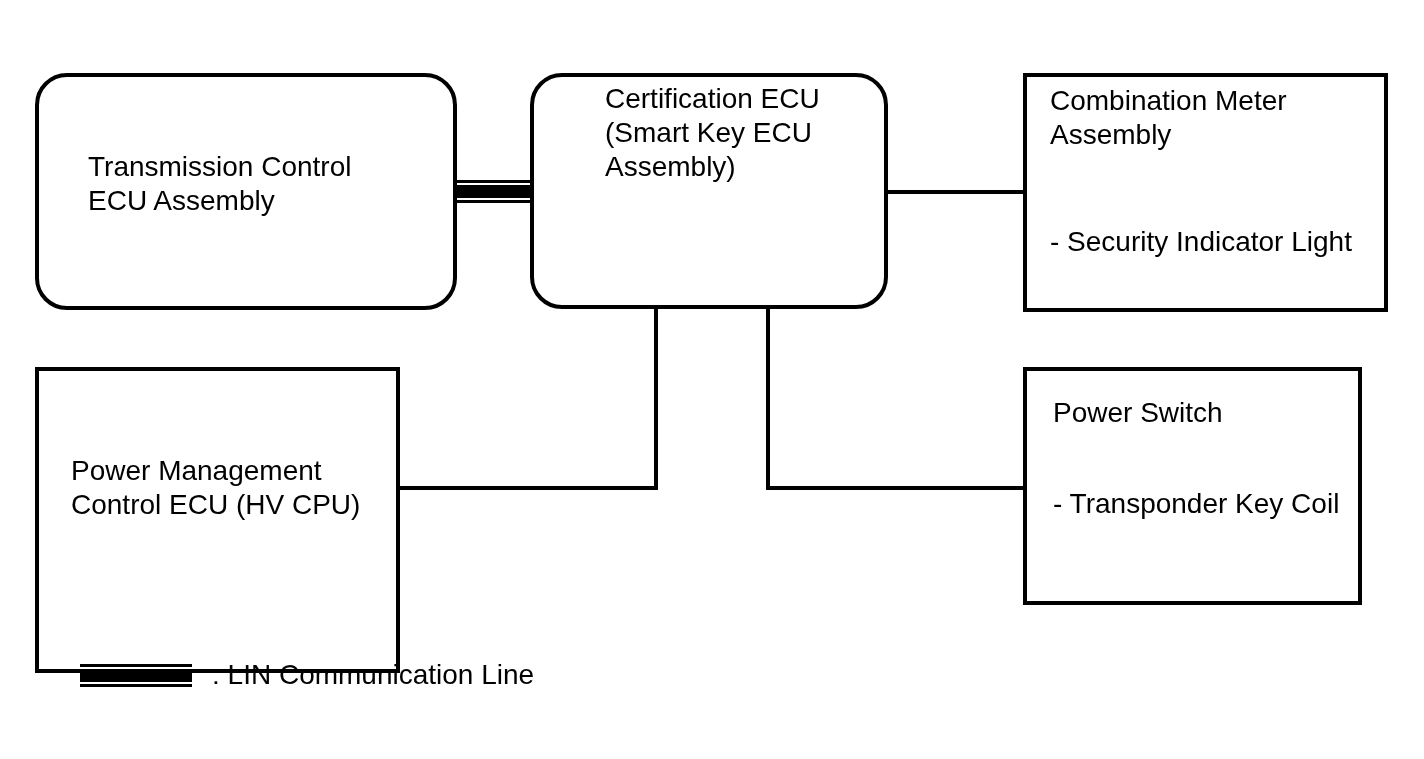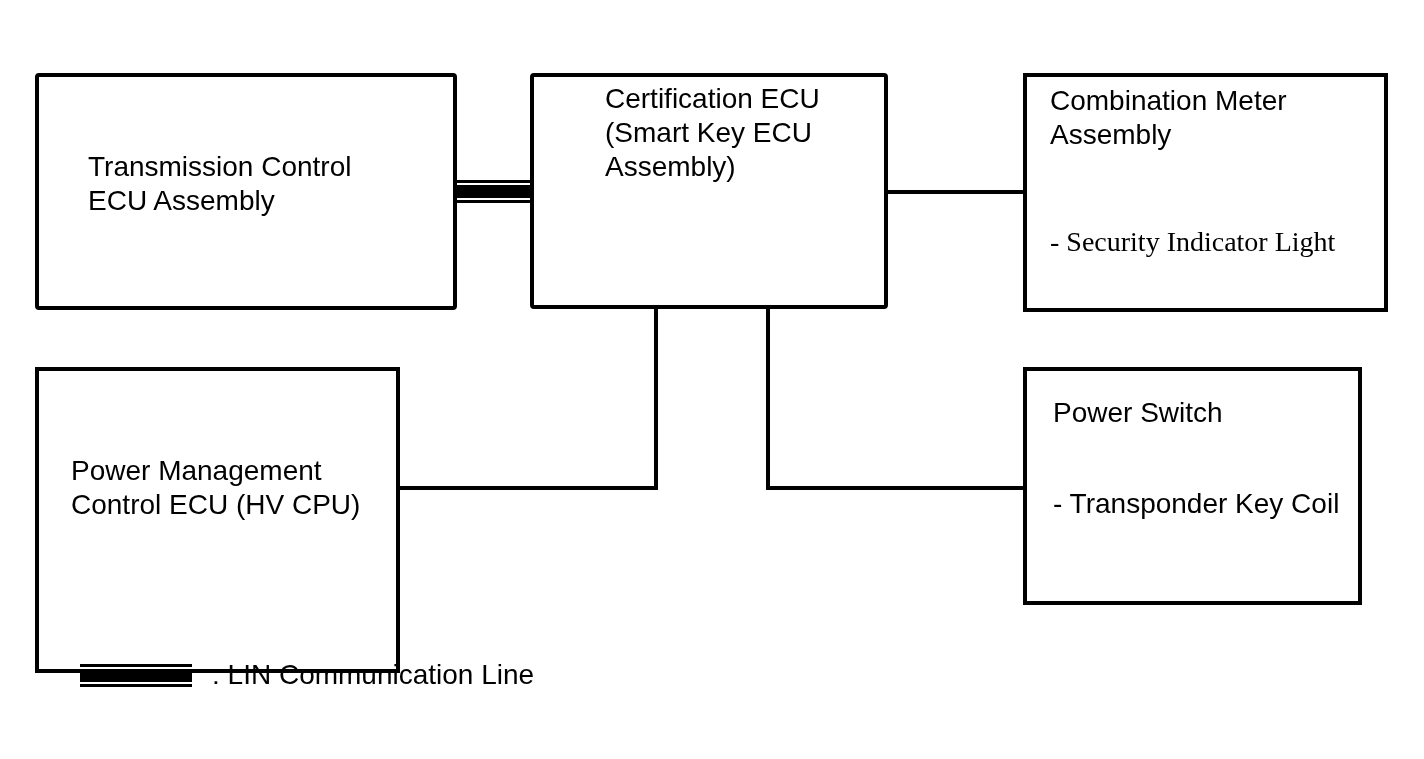--- a/index.html
+++ b/index.html
@@ -16,21 +16,21 @@
     color: #000000;
     overflow: hidden;
   }
   .box {
     position: absolute;
     background: #ffffff;
     border: 4px solid #000000;
     box-sizing: border-box;
   }
   .rounded {
-    border-radius: 4px;
+    border-radius: 32px;
   }
   .box-text {
     position: absolute;
     font-size: 28px;
     line-height: 34px;
     white-space: pre-line;
     color: #000000;
   }
   .line {
     position: absolute;
@@ -92,21 +92,21 @@
 
   <div class="box rounded" style="left:530px; top:73px; width:358px; height:236px;">
     <div class="box-text" style="left:71px; top:5px;">Certification ECU
 (Smart Key ECU
 Assembly)</div>
   </div>
 
   <div class="box" style="left:1023px; top:73px; width:365px; height:239px;">
     <div class="box-text" style="left:23px; top:7px;">Combination Meter
 Assembly</div>
-    <div class="box-text" style="left:23px; top:148px;font-family:Liberation Serif, serif;">- Security Indicator Light</div>
+    <div class="box-text" style="left:23px; top:148px;">- Security Indicator Light</div>
   </div>
 
   <div class="box" style="left:35px; top:367px; width:365px; height:306px;">
     <div class="box-text" style="left:32px; top:83px;">Power Management
 Control ECU (HV CPU)</div>
   </div>
 
   <div class="box" style="left:1023px; top:367px; width:339px; height:238px;">
     <div class="box-text" style="left:26px; top:25px;">Power Switch</div>
     <div class="box-text" style="left:26px; top:116px;">- Transponder Key Coil</div>

